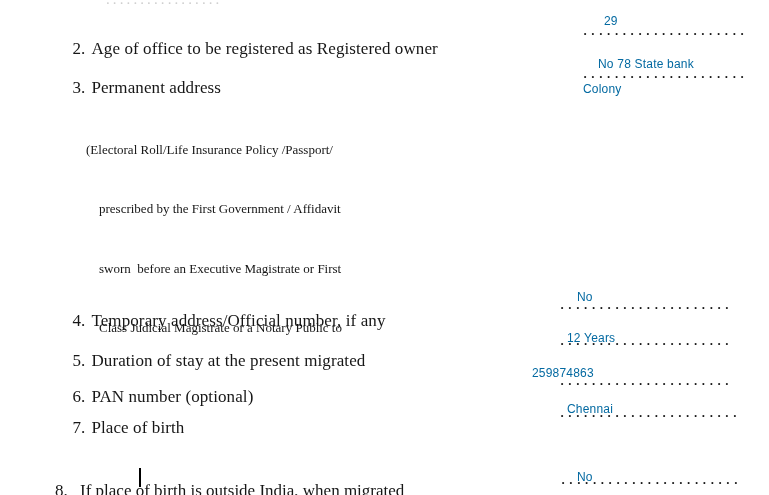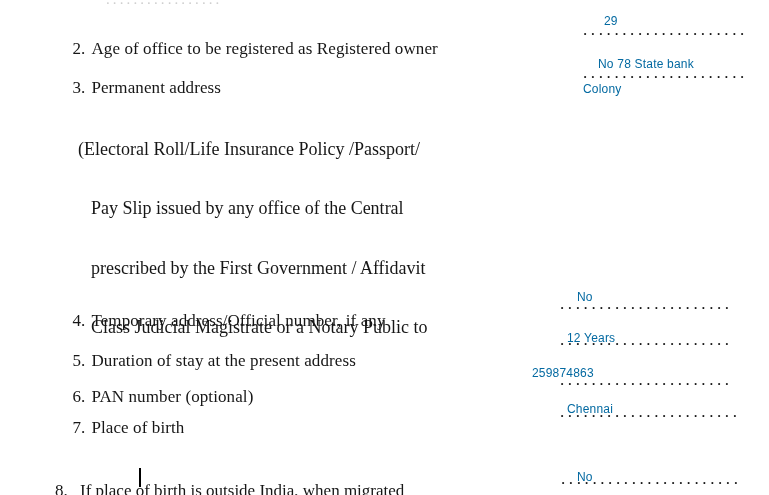--- a/index.html
+++ b/index.html
@@ -28,24 +28,25 @@
     line-height: 19.4px;
     letter-spacing: 3.6px;
     color: #141414;
   }
   .top-dots {
     font-size: 15px;
     letter-spacing: 3.1px;
     color: #cfcfcf;
   }
   .note .note-line {
-    font-size: 18px;
+    font-size: 13px;
     line-height: 23.4px;
     padding-left: 13px;
     white-space: pre;
+    margin-left: 8px;
   }
   .note .note-line.first { padding-left: 0; }
   .item8 .line { font-size: 17px; line-height: 23px; white-space: pre; }
   .caret {
     position: absolute;
     width: 1.6px;
     height: 19px;
     background: #000000;
   }
 </style>
@@ -64,34 +65,34 @@
 
   <div class="abs label" style="left:55px; top:59px">
     <span class="num">3.</span><span>Permanent address</span>
   </div>
   <span class="abs dots" style="left:583px; top:63px">.....................</span>
   <span class="abs value" style="left:598px; top:55px">No 78 State bank</span>
   <span class="abs value" style="left:583px; top:80px">Colony</span>
 
   <div class="abs note" style="left:78px; top:102px; ">
     <div class="note-line first">(Electoral Roll/Life Insurance Policy /Passport/</div>
-    <div class="note-line">Pay Slip issued by any office of the Central</div>
     <div class="note-line">prescribed by the First Government / Affidavit</div>
+    <div class="note-line">sworn  before an Executive Magistrate or First</div>
     <div class="note-line">Class Judicial Magistrate or a Notary Public to</div>
     
   </div>
 
   <div class="abs label" style="left:55px; top:292px">
     <span class="num">4.</span><span>Temporary address/Official number, if any</span>
   </div>
   <span class="abs dots" style="left:560px; top:294px">......................</span>
   <span class="abs value" style="left:577px; top:288px">No</span>
 
   <div class="abs label" style="left:55px; top:332px">
-    <span class="num">5.</span><span>Duration of stay at the present address</span>
+    <span class="num">5.</span><span>Duration of stay at the present migrated</span>
   </div>
   <span class="abs dots" style="left:560px; top:330px">......................</span>
   <span class="abs value" style="left:567px; top:329px">12 Years</span>
 
   <div class="abs label" style="left:55px; top:368px">
     <span class="num">6.</span><span>PAN number (optional)</span>
   </div>
   <span class="abs dots" style="left:560px; top:370px">......................</span>
   <span class="abs value" style="left:532px; top:364px">259874863</span>
 

